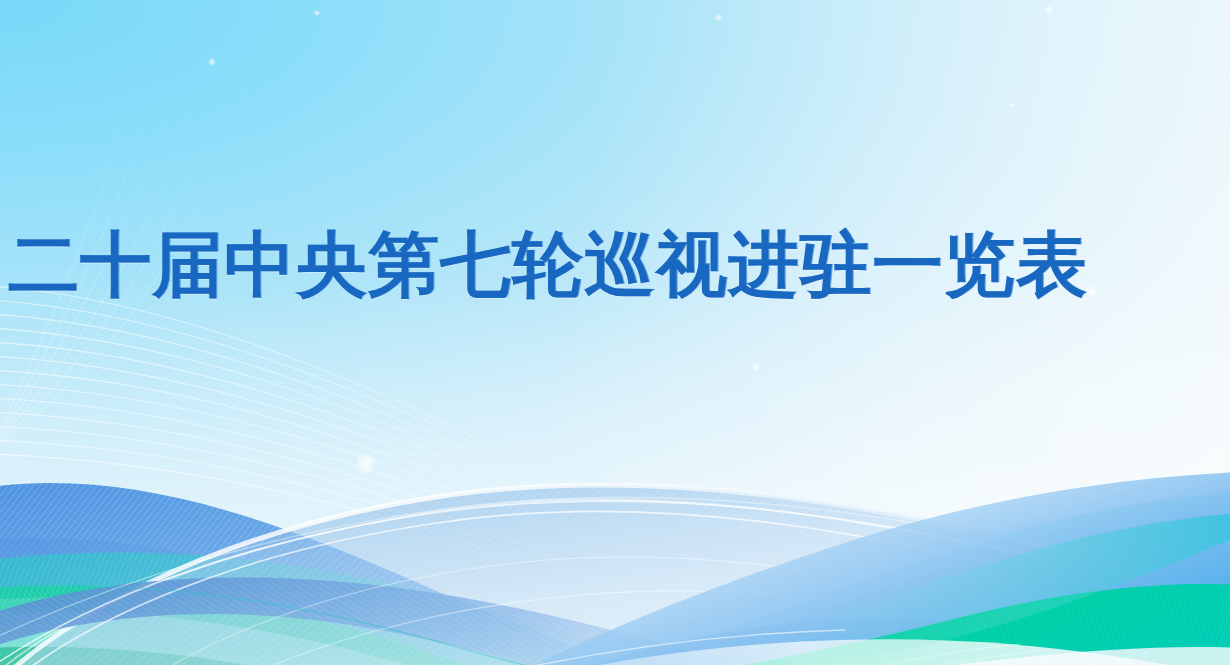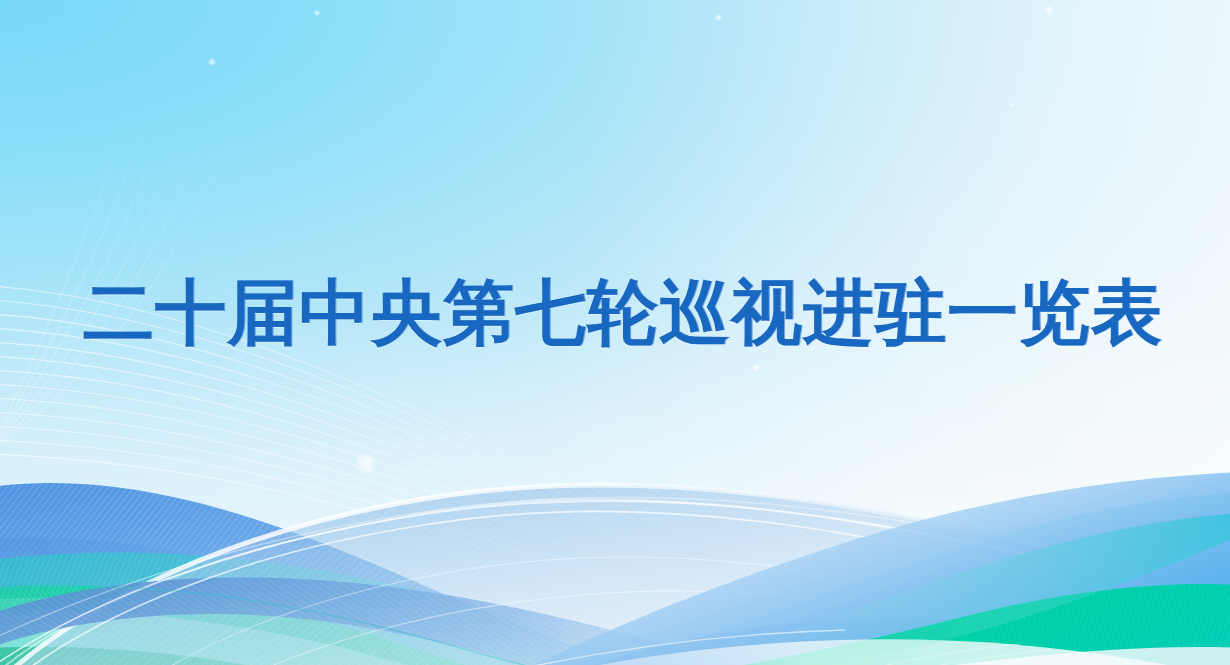--- a/index.html
+++ b/index.html
@@ -52,26 +52,25 @@
   .layer {
     position: absolute;
     inset: 0;
     width: 1230px;
     height: 665px;
   }
 
   
   .title-wrap {
     position: absolute;
-    left: 16px;
+    left: 8px;
     right: 0;
     top: 228px;
-    text-align: center;
+    text-align: left;
     z-index: 40;
-    margin-top: 48px;
   }
   .title {
     display: inline-block;
     font-family: "DejaVu Serif", "Liberation Serif", serif;
     font-weight: 700;
     font-size: 71px;
     line-height: 1.04;
     letter-spacing: 1px;
     color: #1868c2;
     white-space: nowrap;

